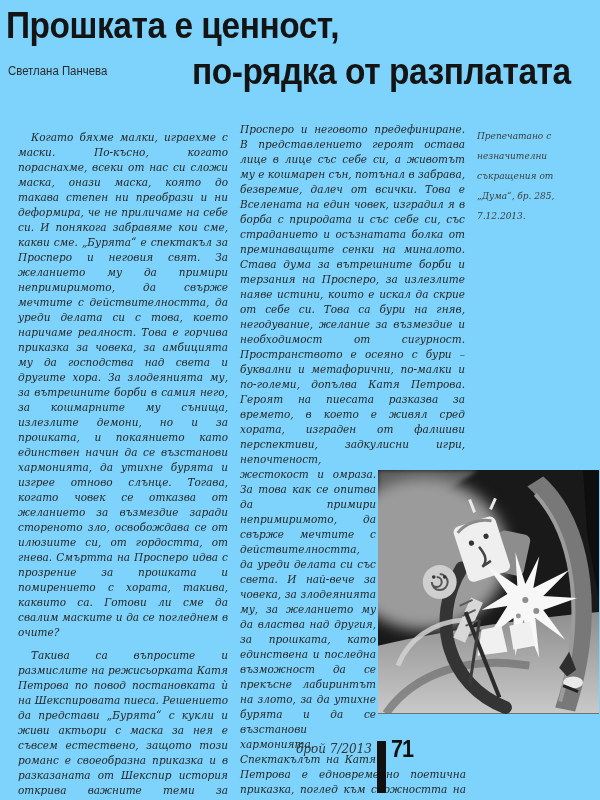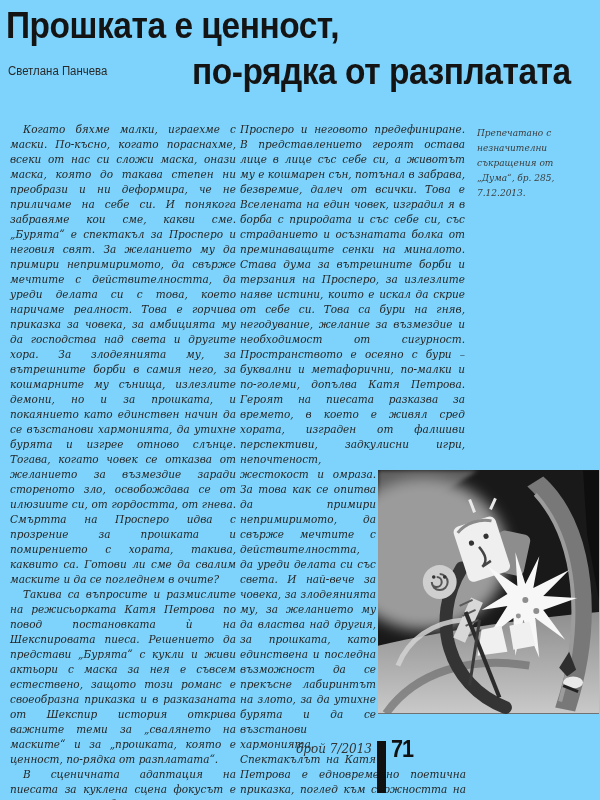--- a/index.html
+++ b/index.html
@@ -12,28 +12,28 @@
          font-size:36px;letter-spacing:-0.5px;color:#141414;
          transform:scaleX(0.93);transform-origin:left top;line-height:1;}
   .title-1{left:6px;top:8px;}
   .title-2{left:192px;top:54px;}
   .author{position:absolute;left:8px;top:64px;
           font-family:"Liberation Sans",sans-serif;font-size:12px;color:#2a2a2a;
           transform:scaleX(0.95);transform-origin:left top;}
 
   
   .sidenote{position:absolute;left:477px;top:126px;width:86px;
-            font-style:italic;font-size:9px;line-height:15px;color:#3c3c3c;}
+            font-style:italic;font-size:9px;line-height:20px;color:#3c3c3c;}
 
   
   .bodytext{font-style:italic;font-size:10.5px;line-height:15px;
             text-align:justify;color:#262626;}
   .col1{position:absolute;left:10px;top:122px;width:226px;}
   .col2{position:absolute;left:240px;top:122px;width:226px;}
-  .col1 p{margin:0;text-indent:13px;}
+  .col1 p{margin:8px;text-indent:13px;}
   .col2 p{margin:0;}
   .sp1{float:right;width:1px;height:335px;}
   .sp2{float:right;clear:right;width:90px;height:310px;}
 
   
   .photo{position:absolute;left:378px;top:470px;width:221px;height:244px;
          background:#191919;overflow:hidden;}
 
   
   .footer-issue{position:absolute;left:240px;top:742px;width:132px;text-align:right;

